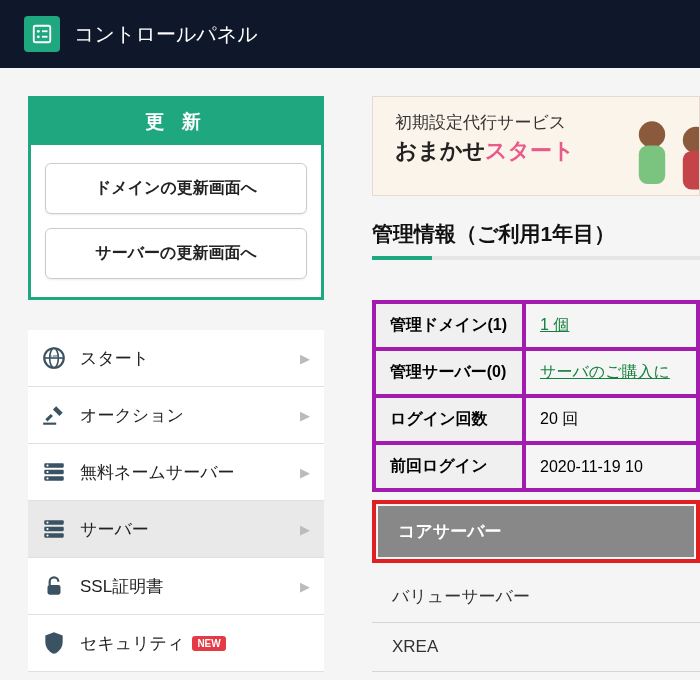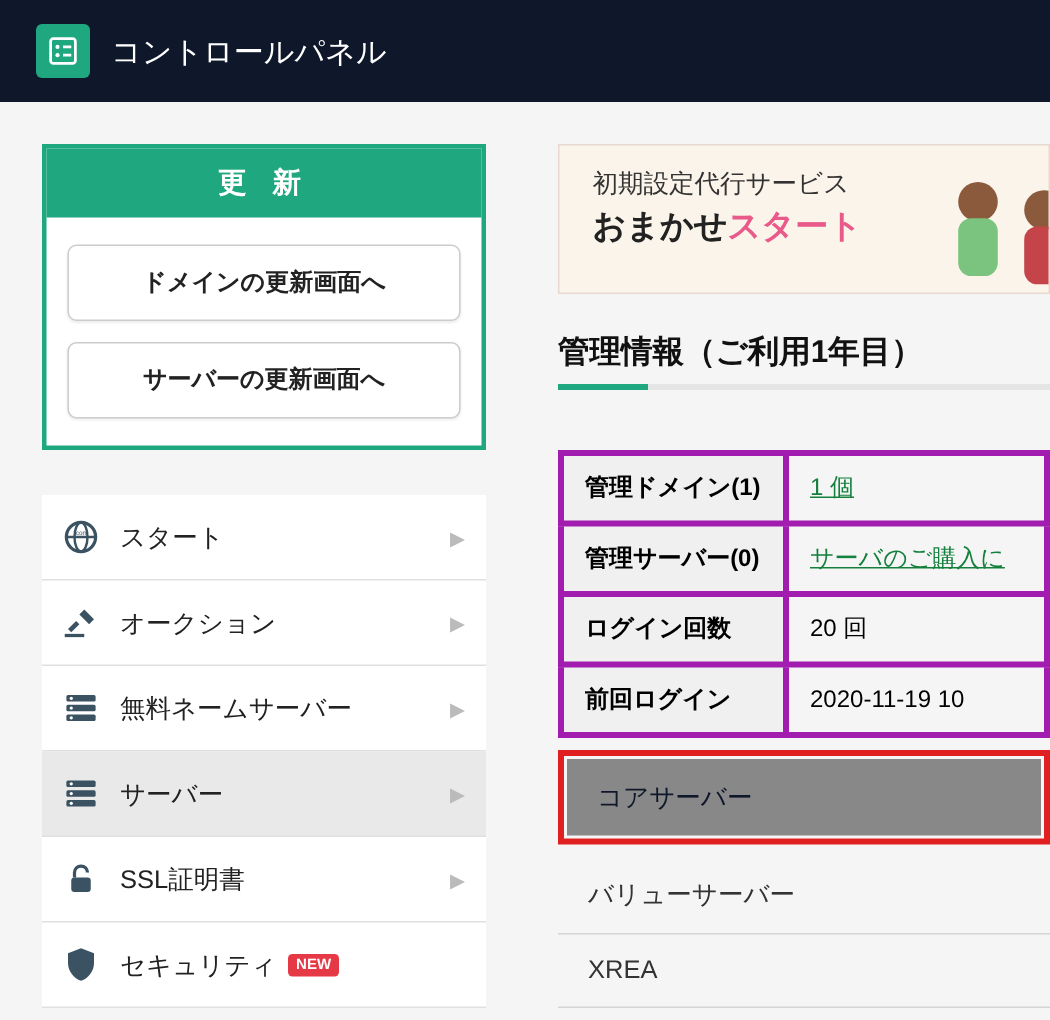--- a/index.html
+++ b/index.html
@@ -38,21 +38,21 @@
 .info-underline { height: 4px; background: #e5e5e5; position: relative; margin-bottom: 40px; }
 .info-underline::before { content: ''; position: absolute; left: 0; top: 0; width: 60px; height: 4px; background: #1fa880; }
 
 .info-table { width: 100%; border-collapse: collapse; }
 .info-table th, .info-table td { border: 4px solid #a21caf; padding: 11px 14px; font-size: 16px; text-align: left; }
 .info-table th { background: #f0f0f0; font-weight: bold; width: 150px; }
 .info-table a { color: #15803d; text-decoration: underline; }
 
 .submenu { margin-top: 8px; }
 .submenu-item { padding: 14px 20px; font-size: 17px; color: #333; border-bottom: 1px solid #d5d5d5; cursor: pointer; }
-.submenu-item.highlighted { background: #888; color: #0f172a; }
+.submenu-item.highlighted { background: #888; color: #ffffff; font-weight: bold; }
 .red-box { border: 4px solid #e02020; padding: 2px; margin-top: 8px; }
 .red-box .submenu-item.highlighted { border-bottom: none; }
 </style>
 </head>
 <body>
 
 <div class="header">
   <div class="header-icon">
     <svg viewBox="0 0 24 24">
         <rect x="3" y="3" width="18" height="18" rx="2" fill="none" stroke="#fff" stroke-width="2"></rect>

